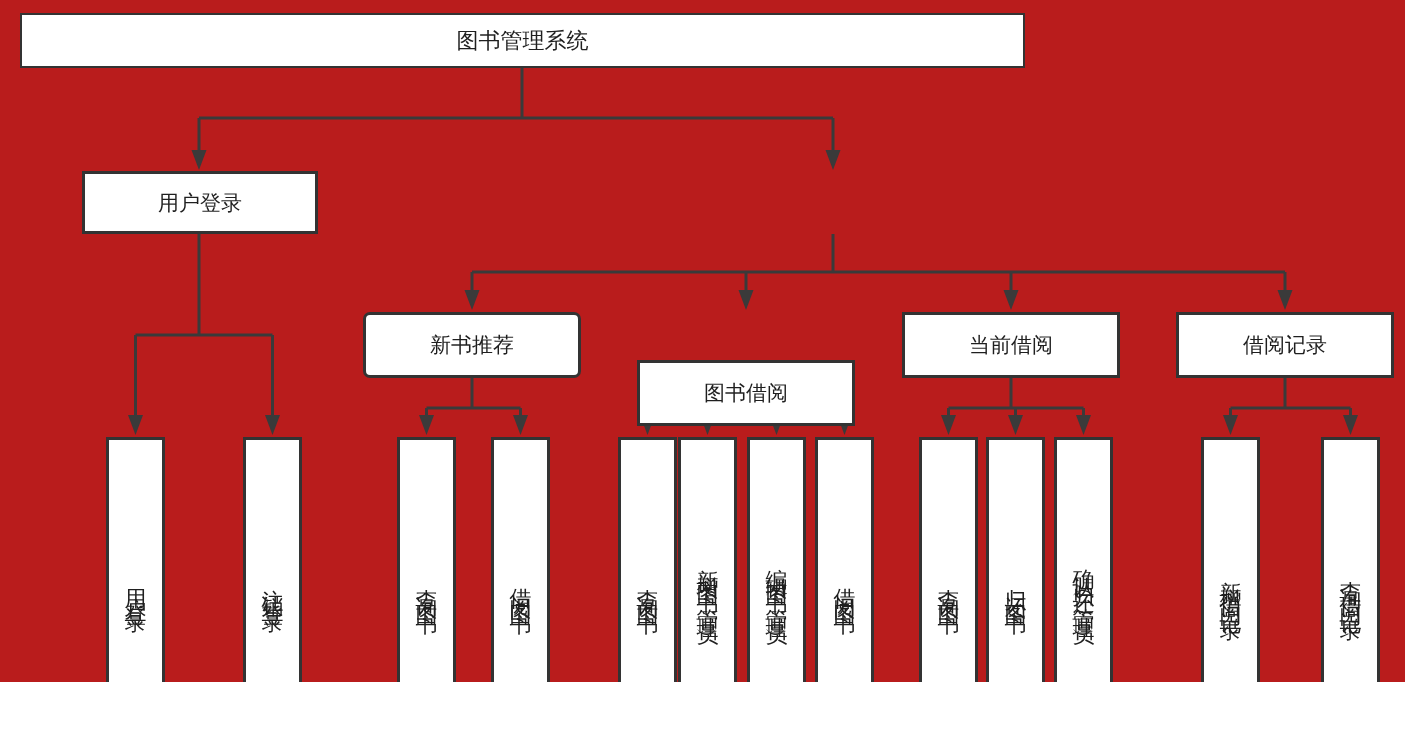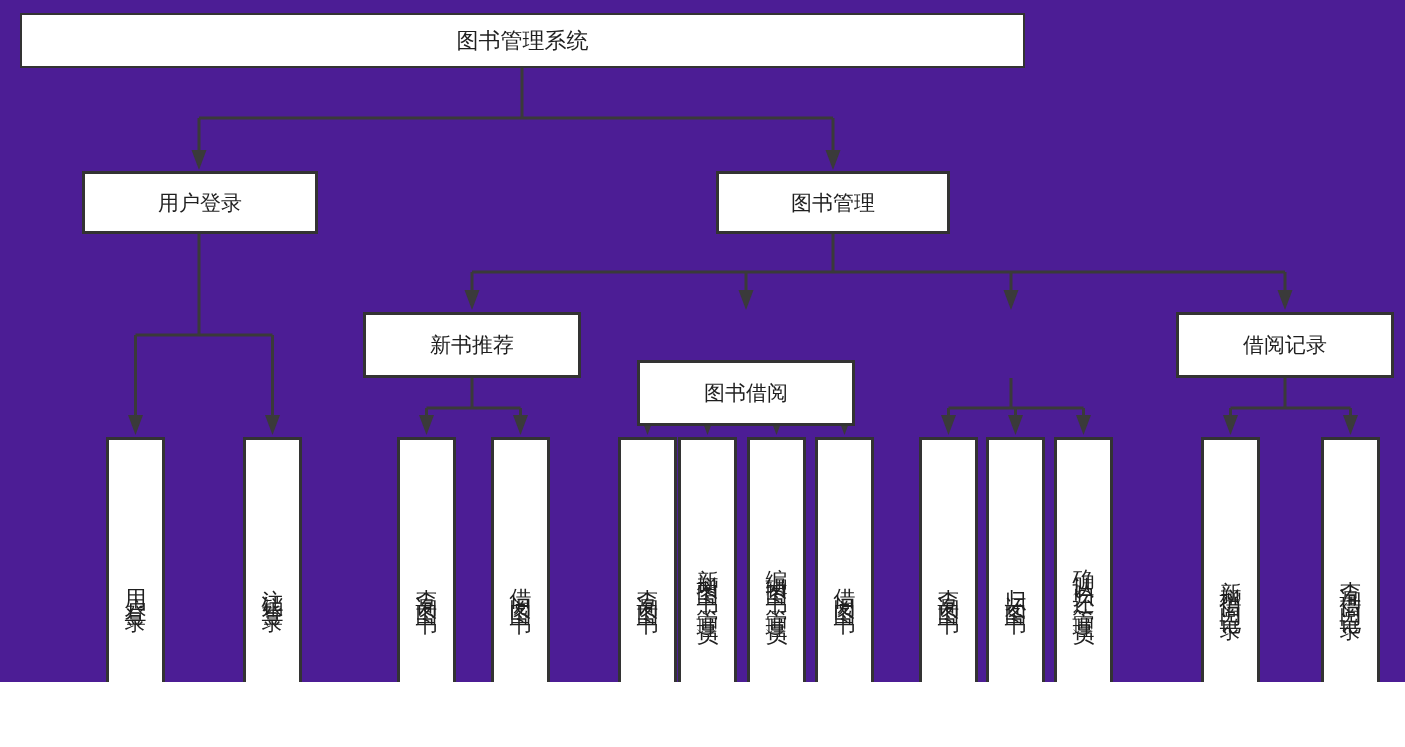--- a/index.html
+++ b/index.html
@@ -7,21 +7,21 @@
     padding: 0;
     background: #ffffff;
   }
   body {
     font-family: "Liberation Sans", "DejaVu Sans", sans-serif;
   }
   .canvas {
     position: relative;
     width: 1405px;
     height: 682px;
-    background: #4c1d95;
+    background: #b91c1c;
     overflow: hidden;
     text-decoration: underline;
   }
   .connector-layer {
     position: absolute;
     left: 0;
     top: 0;
     width: 1405px;
     height: 747px;
     z-index: 1;
@@ -125,29 +125,29 @@
     </g>
   </svg>
 
   <div class="node root" style="left:20px; top:13px; width:1005px; height:55px;">
     <span>图书管理系统</span>
   </div>
 
   <div class="node" style="left:82px; top:171px; width:236px; height:63px;">
     <span>用户登录</span>
   </div>
-  <div class="node" style="left:716px; top:171px; width:234px; height:63px;">
-    <span>图书管理</span>
-  </div>
 
-  <div class="node" style="left:363px; top:312px; width:218px; height:66px;">
+  <div class="node" style="left:363px; top:312px; width:218px; height:66px;border-radius:7px;">
     <span>新书推荐</span>
   </div>
   <div class="node" style="left:637px; top:312px; width:218px; height:66px;margin-top:48px;">
     <span>图书借阅</span>
+  </div>
+  <div class="node" style="left:902px; top:312px; width:218px; height:66px;">
+    <span>当前借阅</span>
   </div>
   <div class="node" style="left:1176px; top:312px; width:218px; height:66px;">
     <span>借阅记录</span>
   </div>
 
   <div class="node leaf" style="left:106px; top:437px; width:59px; height:300px;">
     <span>用户登录</span>
   </div>
   <div class="node leaf" style="left:243px; top:437px; width:59px; height:300px;">
     <span>注销登录</span>

